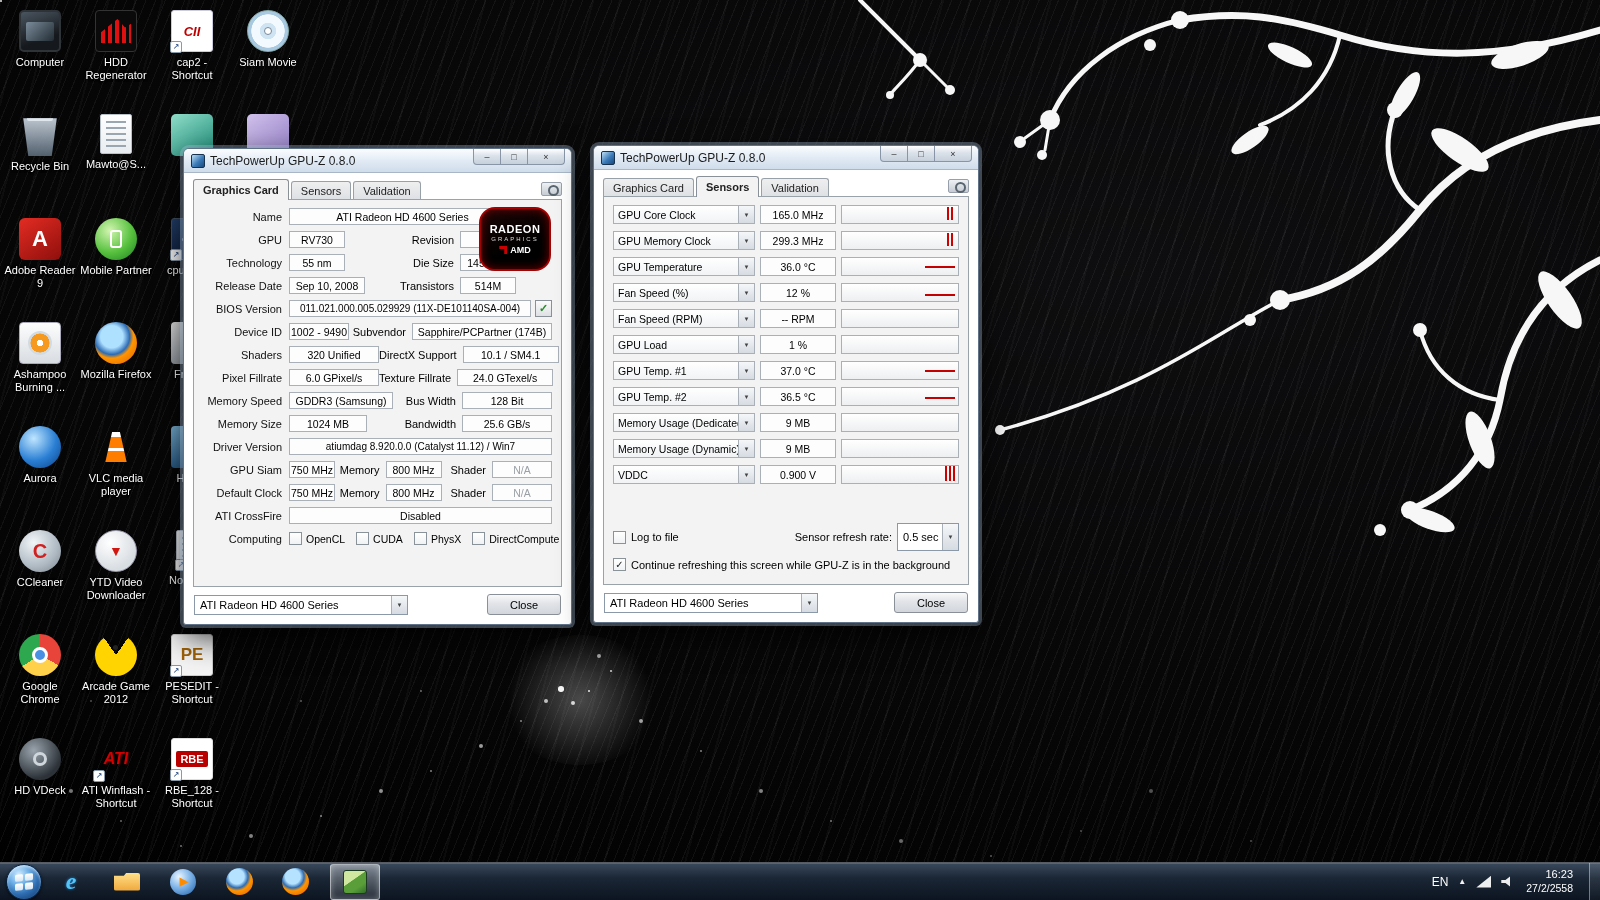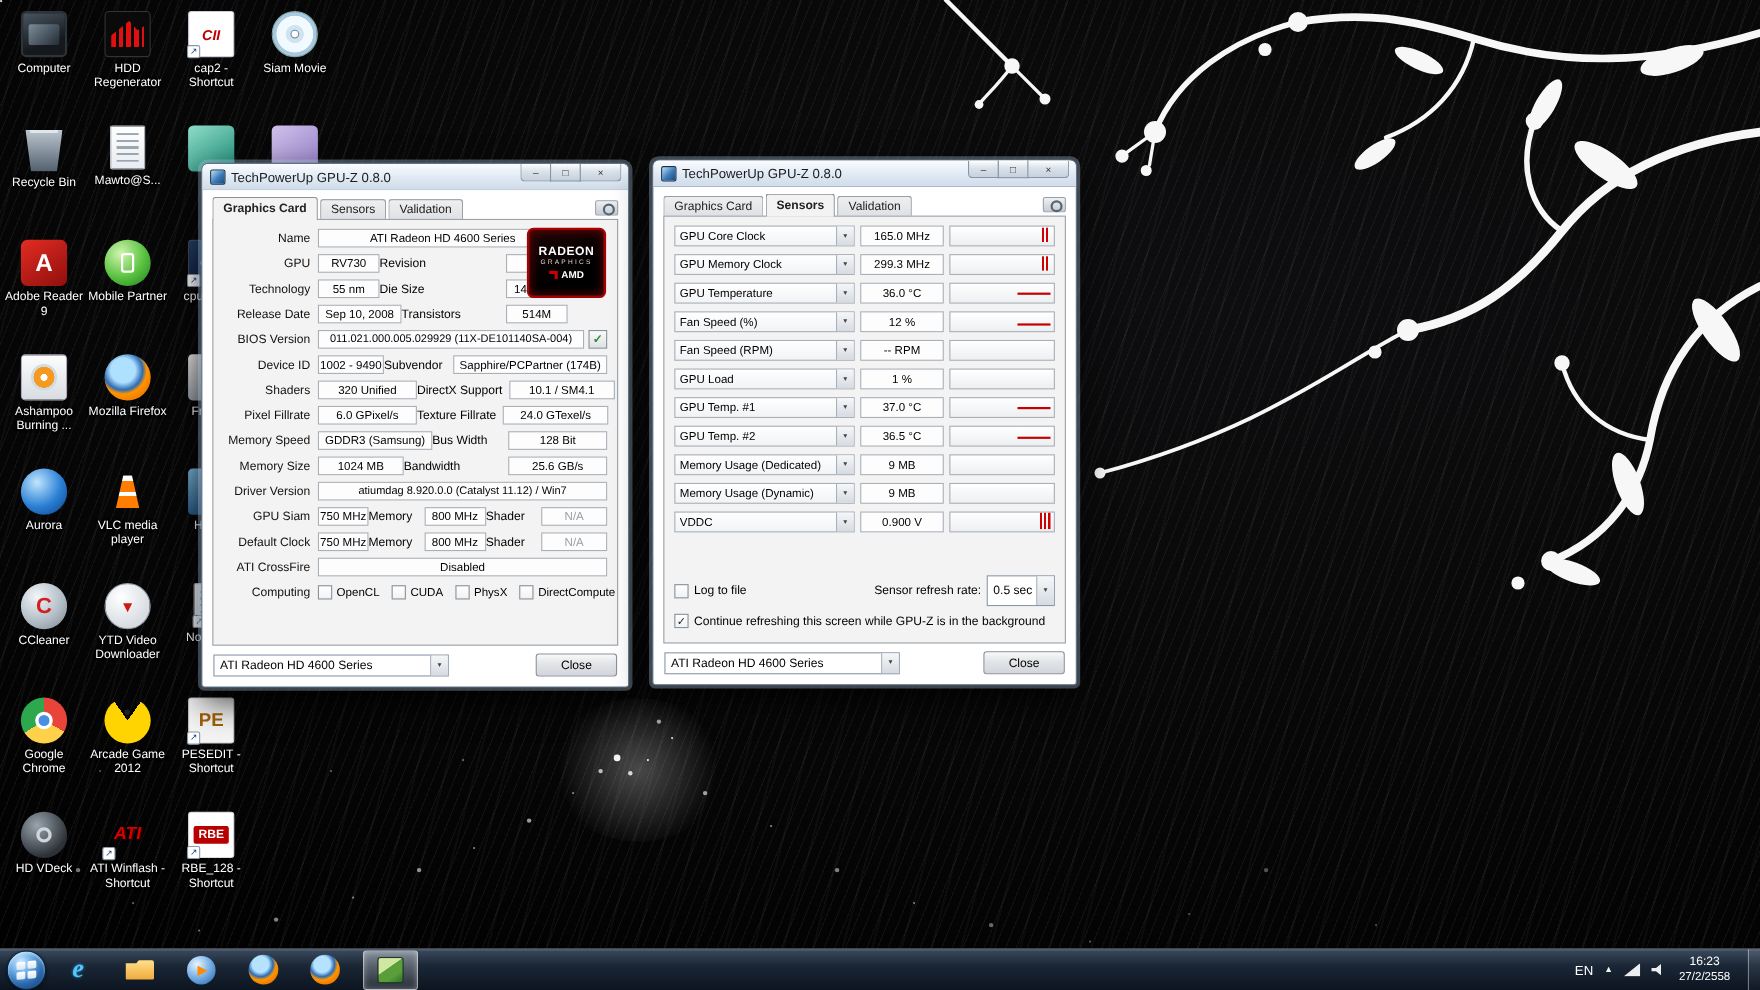--- a/index.html
+++ b/index.html
@@ -62,45 +62,45 @@
   .combo{display:flex;height:20px;border:1px solid #8a98a8;background:#fff;align-items:stretch}
   .combo-text{flex:1;display:flex;align-items:center;padding:0 5px;font-size:11px;white-space:nowrap;overflow:hidden}
   .combo-arrow{width:16px;background:linear-gradient(#f5f7f9,#d6dbe2);border-left:1px solid #a9b0b8;display:flex;align-items:center;justify-content:center;font-size:6px;color:#444}
   .card-combo{width:214px}
   .btn{margin-left:auto;width:74px;height:21px;background:linear-gradient(#f9f9f9,#e2e4e8 45%,#d2d6dc);border:1px solid #8a9097;border-radius:3px;font-size:11px;
     display:flex;align-items:center;justify-content:center;cursor:pointer}
 
   
   .row{display:flex;align-items:center;margin-bottom:6px;height:17px}
   .lbl{width:86px;text-align:right;padding-right:7px;font-size:11px;color:#111;flex:none;white-space:nowrap}
-  .ml{flex:1;text-align:left;padding-right:6px;font-size:11px;white-space:nowrap}
+  .ml{flex:1;text-align:right;padding-right:6px;font-size:11px;white-space:nowrap}
   .f{height:17px;background:#fdfdfd;border:1px solid #a9b0b8;font-size:10.5px;display:flex;align-items:center;justify-content:center;flex:none;white-space:nowrap;overflow:hidden}
   .grow{flex:1}
   .small{font-size:10px}
   .na{color:#9aa0a6}
   .w46{width:46px}.w56{width:56px}.w60{width:60px}.w76{width:76px}.w78{width:78px}
   .w90{width:90px}.w96{width:96px}.w104{width:104px}.w128{width:128px}.w140{width:140px}
   .has-logo{margin-right:36px}
-  .amd-logo{position:absolute;right:10px;top:7px;width:72px;height:64px;background:linear-gradient(160deg,#1c0505,#000 65%);border:2px solid #a80000;border-radius:6px;
+  .amd-logo{position:absolute;right:10px;top:7px;width:72px;height:64px;background:linear-gradient(160deg,#1c0505,#000 65%);border:2px solid #a80000;border-radius:16px;
     box-shadow:inset 0 0 10px rgba(160,0,0,.7);display:flex;flex-direction:column;align-items:center;justify-content:center;gap:1px}
   .amd-r{color:#fff;font-weight:bold;font-size:11px;letter-spacing:.5px}
   .amd-g{color:#ddd;font-size:6px;letter-spacing:2px}
   .amd-b{display:flex;align-items:center;gap:3px;color:#fff;font-size:9px;font-weight:bold;margin-top:2px}
   .amd-mark{width:8px;height:8px;background:#c00;clip-path:polygon(0 0,100% 0,100% 100%,62% 100%,62% 38%,0 38%)}
   .mini-btn{width:17px;height:17px;margin-left:4px;border:1px solid #8a9097;background:linear-gradient(#fbfbfb,#dde0e4);display:flex;align-items:center;justify-content:center;
     font-size:11px;font-weight:bold;flex:none;cursor:pointer}
   .mini-btn.chk{color:#2e8b2e}
   .mini-btn.hlp{color:#1a50b0}
   .cb{width:13px;height:13px;border:1px solid #8a929a;background:linear-gradient(#fff,#f0f2f4);display:inline-flex;align-items:center;justify-content:center;
     font-size:10px;color:#222;flex:none;cursor:pointer}
   .comp-item{display:flex;align-items:center;gap:4px;margin-right:11px;font-size:10.5px}
 
   
   .sensor-row{display:flex;align-items:center;margin-bottom:7px;gap:5px}
-  .s-label{width:164px;height:19px;border:1px solid #a9b0b8;background:linear-gradient(#fff,#f1f3f5);display:flex;align-items:stretch;font-size:10.5px;cursor:pointer;flex:none}
+  .s-label{width:142px;height:19px;border:1px solid #a9b0b8;background:linear-gradient(#fff,#f1f3f5);display:flex;align-items:stretch;font-size:10.5px;cursor:pointer;flex:none}
   .s-label .s-text{flex:1;display:flex;align-items:center;padding-left:4px;white-space:nowrap;overflow:hidden}
   .s-value{width:76px;height:19px;border:1px solid #a9b0b8;background:#fdfdfd;display:flex;align-items:center;justify-content:center;font-size:10.5px;flex:none}
   .s-graph{flex:1;height:19px;border:1px solid #a9b0b8;background:linear-gradient(#ffffff,#edeff1);position:relative;overflow:hidden}
   .s-mark{position:absolute}
   .sensors-bottom{margin-top:auto;font-size:11px}
   .sb-row{display:flex;align-items:center;gap:5px;margin-bottom:7px}
   .sb-right{margin-left:auto;display:flex;align-items:center;gap:5px}
   .refresh-combo{width:62px;height:28px}
 
   
@@ -113,21 +113,21 @@
   .orb-flag i{background:linear-gradient(#ffffff,#d8e6f2);border-radius:1.5px}
   .taskbar-icons{display:flex;align-items:center;gap:14px;height:38px}
   .task-icon{width:42px;height:36px;display:flex;align-items:center;justify-content:center;border-radius:3px;cursor:pointer}
   .task-icon.active{background:linear-gradient(rgba(255,255,255,.38),rgba(255,255,255,.10));border:1px solid rgba(255,255,255,.55);box-shadow:inset 0 0 6px rgba(255,255,255,.35);width:50px}
   .ti-glyph{display:flex;align-items:center;justify-content:center;font-weight:bold}
   .tray{margin-left:auto;display:flex;align-items:center;gap:10px;color:#fff;padding-right:0}
   .tray-lang{font-size:12px;cursor:pointer}
   .tray-chevron{font-size:8px;opacity:.95;cursor:pointer}
   .net-icon{width:15px;height:12px;background:#fff;clip-path:polygon(0 100%,100% 0,100% 100%);opacity:.92;cursor:pointer}
   .vol-icon{width:15px;height:12px;background:#fff;clip-path:polygon(0 38%,28% 38%,58% 8%,58% 92%,28% 62%,0 62%);opacity:.92;cursor:pointer}
-  .clock{text-align:center;font-size:11px;line-height:1.25;cursor:default}
+  .clock{text-align:right;font-size:11px;line-height:1.25;cursor:default}
   .clock .date{font-size:10.5px}
   .show-desktop{width:11px;height:38px;margin-left:6px;border-left:1px solid rgba(255,255,255,.4);background:linear-gradient(rgba(255,255,255,.1),rgba(255,255,255,.02));cursor:pointer}
 </style>
 </head>
 <body>
 
 <div class="screen">
 
   <svg class="branches" width="780" height="620" viewBox="0 0 780 620">
     <g stroke="#fff" fill="none" stroke-linecap="round">

